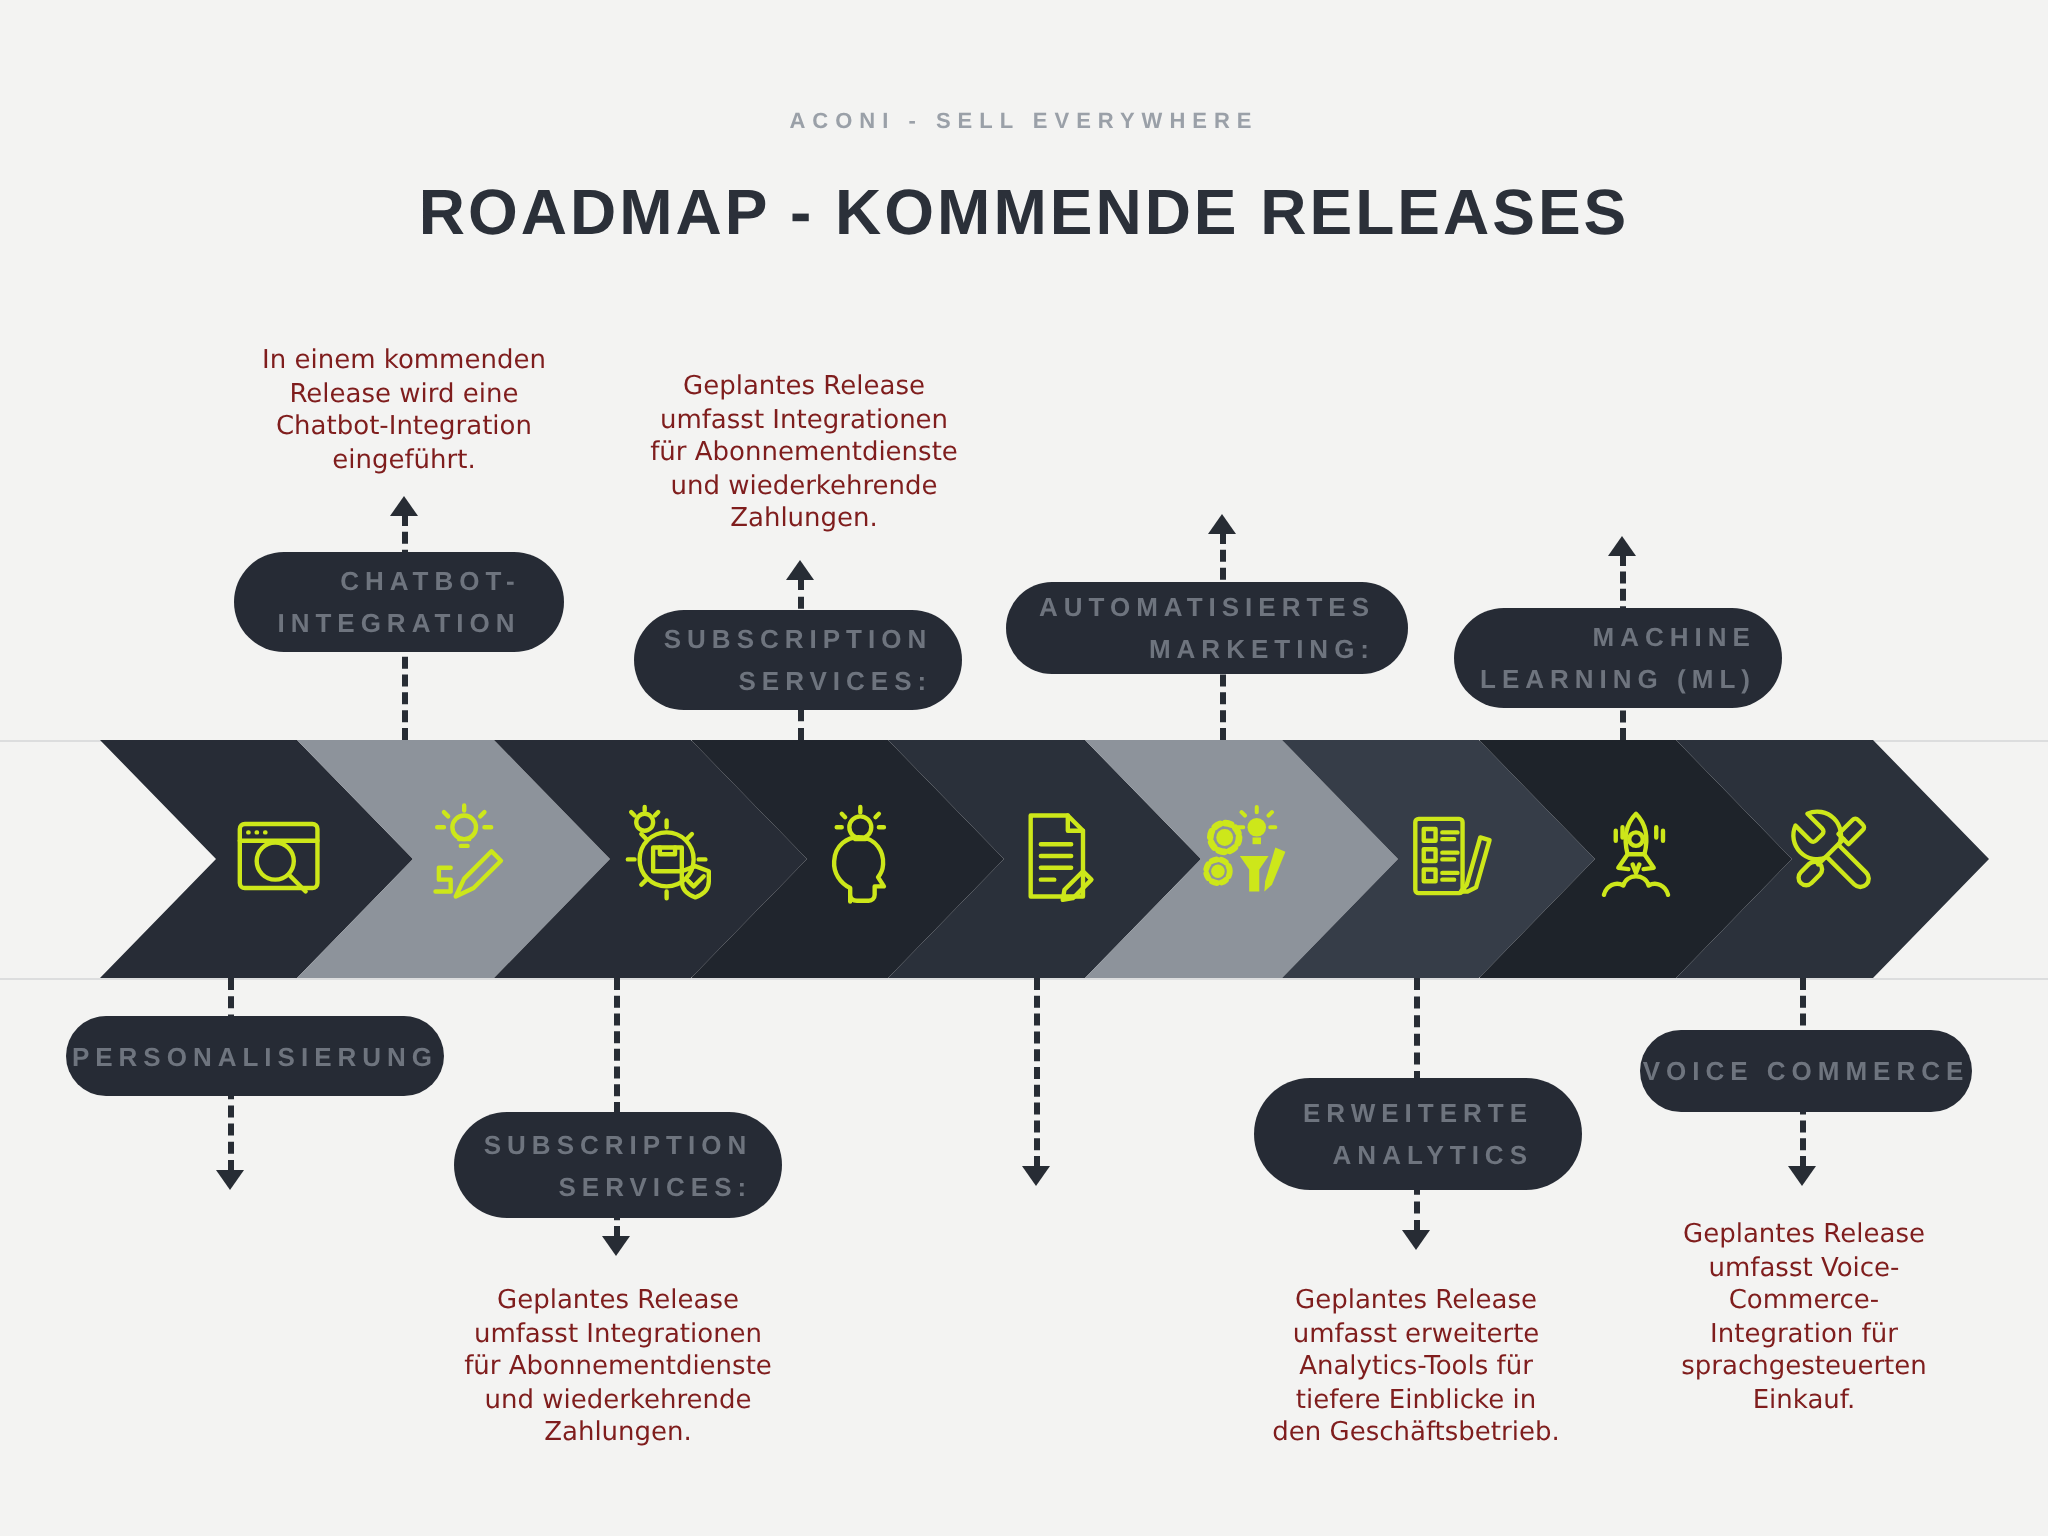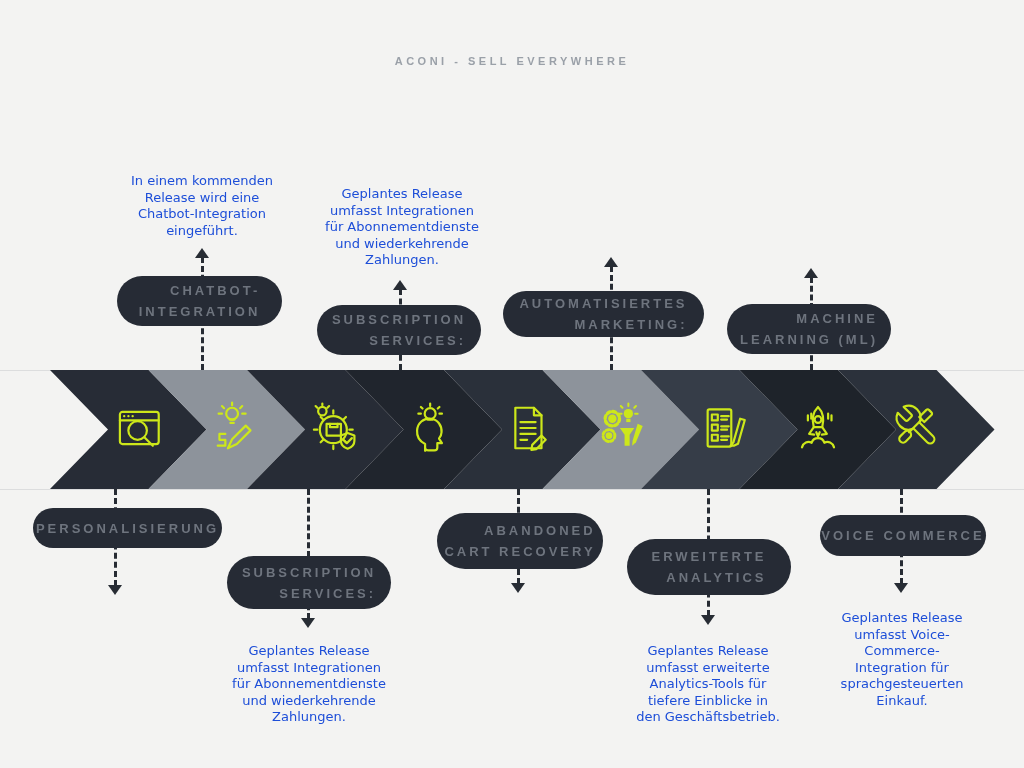--- a/index.html
+++ b/index.html
@@ -10,35 +10,36 @@
   .title{position:absolute;top:88px;left:0;width:1024px;text-align:center;
          font-size:32px;font-weight:bold;letter-spacing:1.5px;color:#2b3039;}
   .hairline{position:absolute;left:0;width:1024px;height:1px;background:#dcddde;z-index:0;}
   .chev{position:absolute;top:370px;width:157px;height:119px;z-index:1;
         clip-path:polygon(0px 0px,98.5px 0px,156.5px 59.5px,98.5px 119px,0px 119px,58px 59.5px);}
   .band-icon{position:absolute;top:401px;width:54px;height:54px;z-index:2;}
   .band-icon svg{width:54px;height:54px;display:block;}
   .pill{position:absolute;background:#262b35;color:#6e747e;z-index:3;border-radius:28px;
         display:flex;align-items:center;justify-content:center;text-align:right;
         font-size:13px;font-weight:bold;letter-spacing:3px;line-height:21px;white-space:pre-line;}
-  .desc{position:absolute;z-index:2;color:#1d4ed8;text-align:center;white-space:pre-line;
+  .desc{position:absolute;z-index:2;color:#7f1d1d;text-align:center;white-space:pre-line;
         font-family:"DejaVu Sans","Liberation Sans",sans-serif;font-size:13px;line-height:16.5px;}
   .dash{position:absolute;width:0;border-left:3px dashed #272c34;z-index:2;}
   .arr-up{position:absolute;width:0;height:0;z-index:2;
           border-left:7px solid transparent;border-right:7px solid transparent;border-bottom:10px solid #272c34;}
   .arr-dn{position:absolute;width:0;height:0;z-index:2;
           border-left:7px solid transparent;border-right:7px solid transparent;border-top:10px solid #272c34;}
   svg{stroke:#cde71a;fill:none;stroke-width:2.6;stroke-linecap:round;stroke-linejoin:round;}
 </style>
 </head>
 <body>
 
 <div class="canvas">
 
   <div class="brand">ACONI - SELL EVERYWHERE</div>
+  <div class="title">ROADMAP - KOMMENDE RELEASES</div>
 
   <div class="hairline" style="top:370px"></div>
   <div class="hairline" style="top:489px"></div>
 
   <div class="chev" style="left: 50px; background: rgb(39, 44, 54);"></div>
   <div class="chev" style="left: 148.5px; background: rgb(141, 147, 155);"></div>
   <div class="chev" style="left: 247px; background: rgb(39, 44, 54);"></div>
   <div class="chev" style="left: 345.5px; background: rgb(32, 37, 45);"></div>
   <div class="chev" style="left: 444px; background: rgb(42, 48, 58);"></div>
   <div class="chev" style="left: 542.5px; background: rgb(141, 147, 155);"></div>
@@ -165,22 +166,20 @@
   <div class="pill" style="left:317px;top:305px;width:164px;height:50px">SUBSCRIPTION
 SERVICES:</div>
   <div class="pill" style="left:503px;top:291px;width:201px;height:46px">AUTOMATISIERTES
 MARKETING:</div>
   <div class="pill" style="left:727px;top:304px;width:164px;height:50px">MACHINE
 LEARNING (ML)</div>
 
   <div class="pill" style="left:33px;top:508px;width:189px;height:40px">PERSONALISIERUNG</div>
   <div class="pill" style="left:227px;top:556px;width:164px;height:53px">SUBSCRIPTION
 SERVICES:</div>
-  <div class="pill" style="left:437px;top:513px;width:166px;height:56px">ABANDONED
-CART RECOVERY</div>
   <div class="pill" style="left:627px;top:539px;width:164px;height:56px">ERWEITERTE
 ANALYTICS</div>
   <div class="pill" style="left:820px;top:515px;width:166px;height:41px">VOICE COMMERCE</div>
 
   <div class="desc" style="left:102px;top:173px;width:200px">In einem kommenden
 Release wird eine
 Chatbot-Integration
 eingeführt.</div>
   <div class="desc" style="left:295px;top:186px;width:214px">Geplantes Release
 umfasst Integrationen

